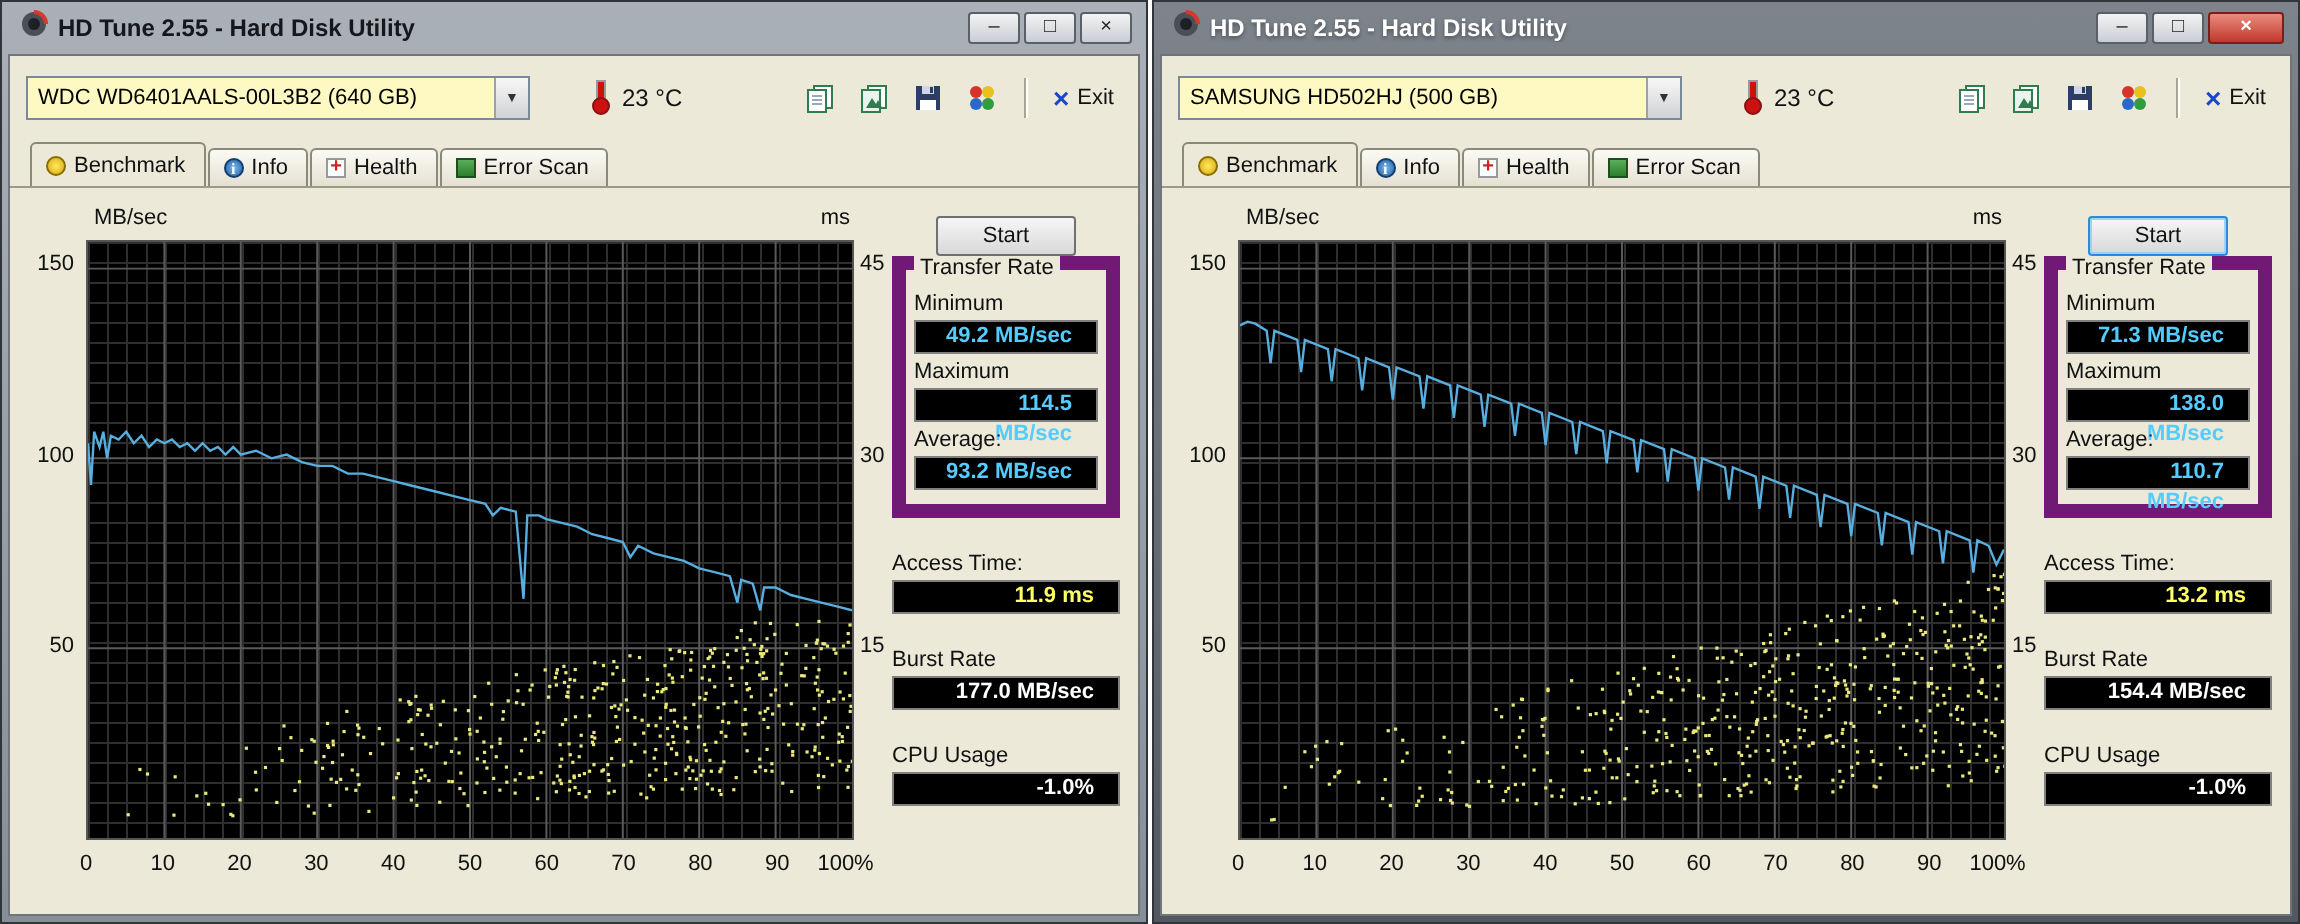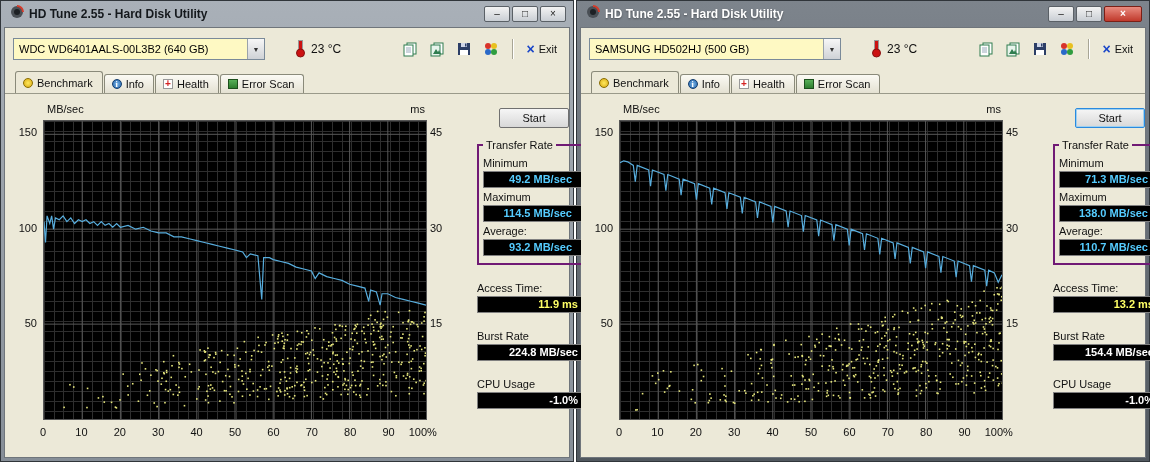--- a/index.html
+++ b/index.html
@@ -95,28 +95,28 @@
   }
   .plot svg { position: absolute; left: 0; top: 0; width: 100%; height: 100%; display: block; }
   .yticks-left  { position: absolute; left: 0; top: 0; width: 30px; height: 100%; }
   .yticks-left span  { position: absolute; right: 2px; font-size: 11px; color: #111; }
   .yticks-right { position: absolute; left: 421px; top: 0; width: 21px; height: 100%; }
   .yticks-right span { position: absolute; left: 0; font-size: 11px; color: #111; }
   .xticks { position: absolute; left: 0; top: 324px; width: 100%; height: 16px; }
   .xticks span { position: absolute; top: 2px; transform: translateX(-50%); font-size: 11px; color: #111; white-space: nowrap; }
 
   
-  .panel { position: absolute; left: 472px; top: 8px; width: 114px; }
+  .panel { position: absolute; left: 441px; top: 8px; width: 114px; }
   .start-btn {
     display: block; width: 70px; height: 20px; margin: 6px auto 0;
     font-size: 11px; font-family: "Liberation Sans", sans-serif; color: #111;
     background: linear-gradient(#f6f6f6, #d8d8d8); border: 1px solid #707070; border-radius: 2px;
   }
   .start-btn.focused { border: 1px solid #2a8adf; box-shadow: inset 0 0 0 1px #9ed0f0; }
-  .groupbox { position: relative; margin-top: 16px; border: 2px solid #701a75; padding: 8px 4px 7px; }
+  .groupbox { position: relative; margin-top: 0; border: 7px solid #701a75; padding: 8px 4px 7px; }
   .legend { position: absolute; top: -7px; left: 4px; background: #ECE9D8; padding: 0 3px; font-size: 11px; color: #111; }
   .vlabel { font-size: 11px; color: #111; margin: 3px 0 2px; }
   .section-label { margin-top: 17px; }
   .vbox {
     height: 17px; line-height: 15px; font-size: 11px; font-weight: bold;
     background: #000; border: 1px solid #808080; text-align: right; padding: 0 12px;
   }
   .vbox.cyan { color: #55CCFF; }
   .vbox.yellow { color: #FFFF66; }
   .vbox.white { color: #FFFFFF; }
@@ -738,21 +738,21 @@
             <div class="vlabel">Minimum</div>
             <div class="vbox cyan">49.2 MB/sec</div>
             <div class="vlabel">Maximum</div>
             <div class="vbox cyan">114.5 MB/sec</div>
             <div class="vlabel">Average:</div>
             <div class="vbox cyan">93.2 MB/sec</div>
           </div>
           <div class="vlabel section-label">Access Time:</div>
           <div class="vbox yellow">11.9 ms</div>
           <div class="vlabel section-label">Burst Rate</div>
-          <div class="vbox white">224.8 MB/sec</div>
+          <div class="vbox white">177.0 MB/sec</div>
           <div class="vlabel section-label">CPU Usage</div>
           <div class="vbox white">-1.0%</div>
         </div>
       </div>
     </div>
   </div>
 
   <div class="window active">
     <div class="titlebar">
       <span>

